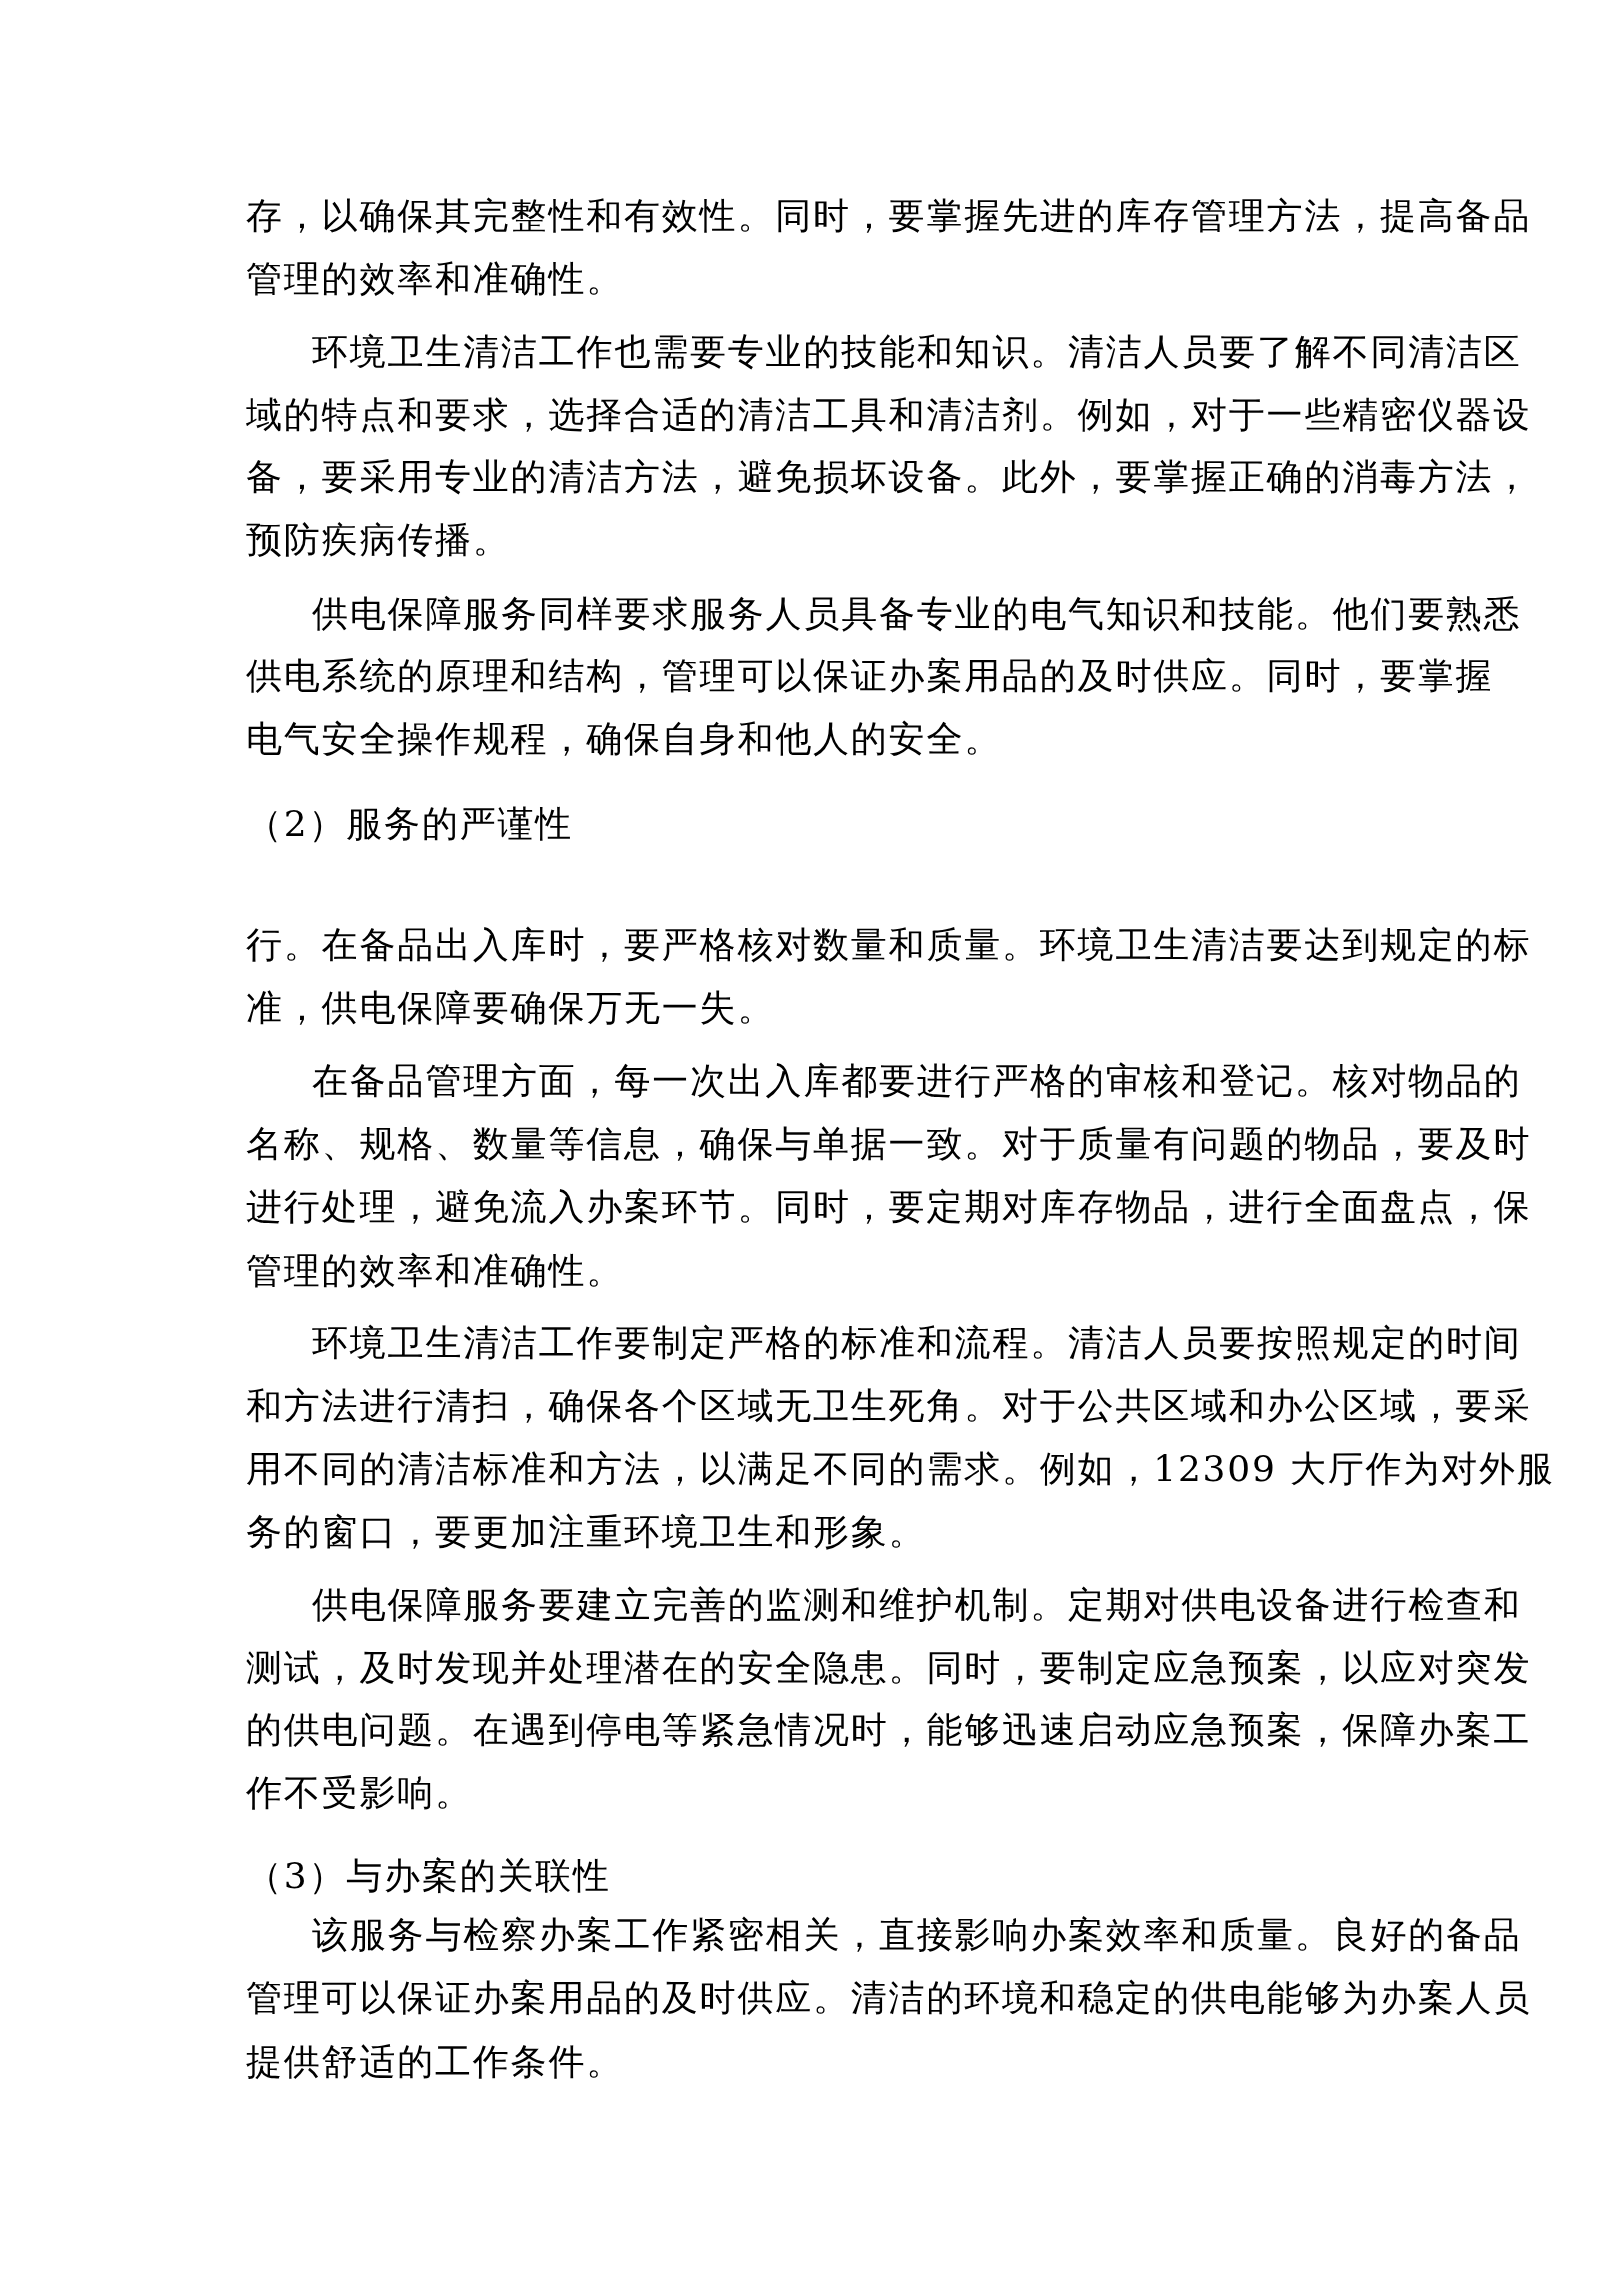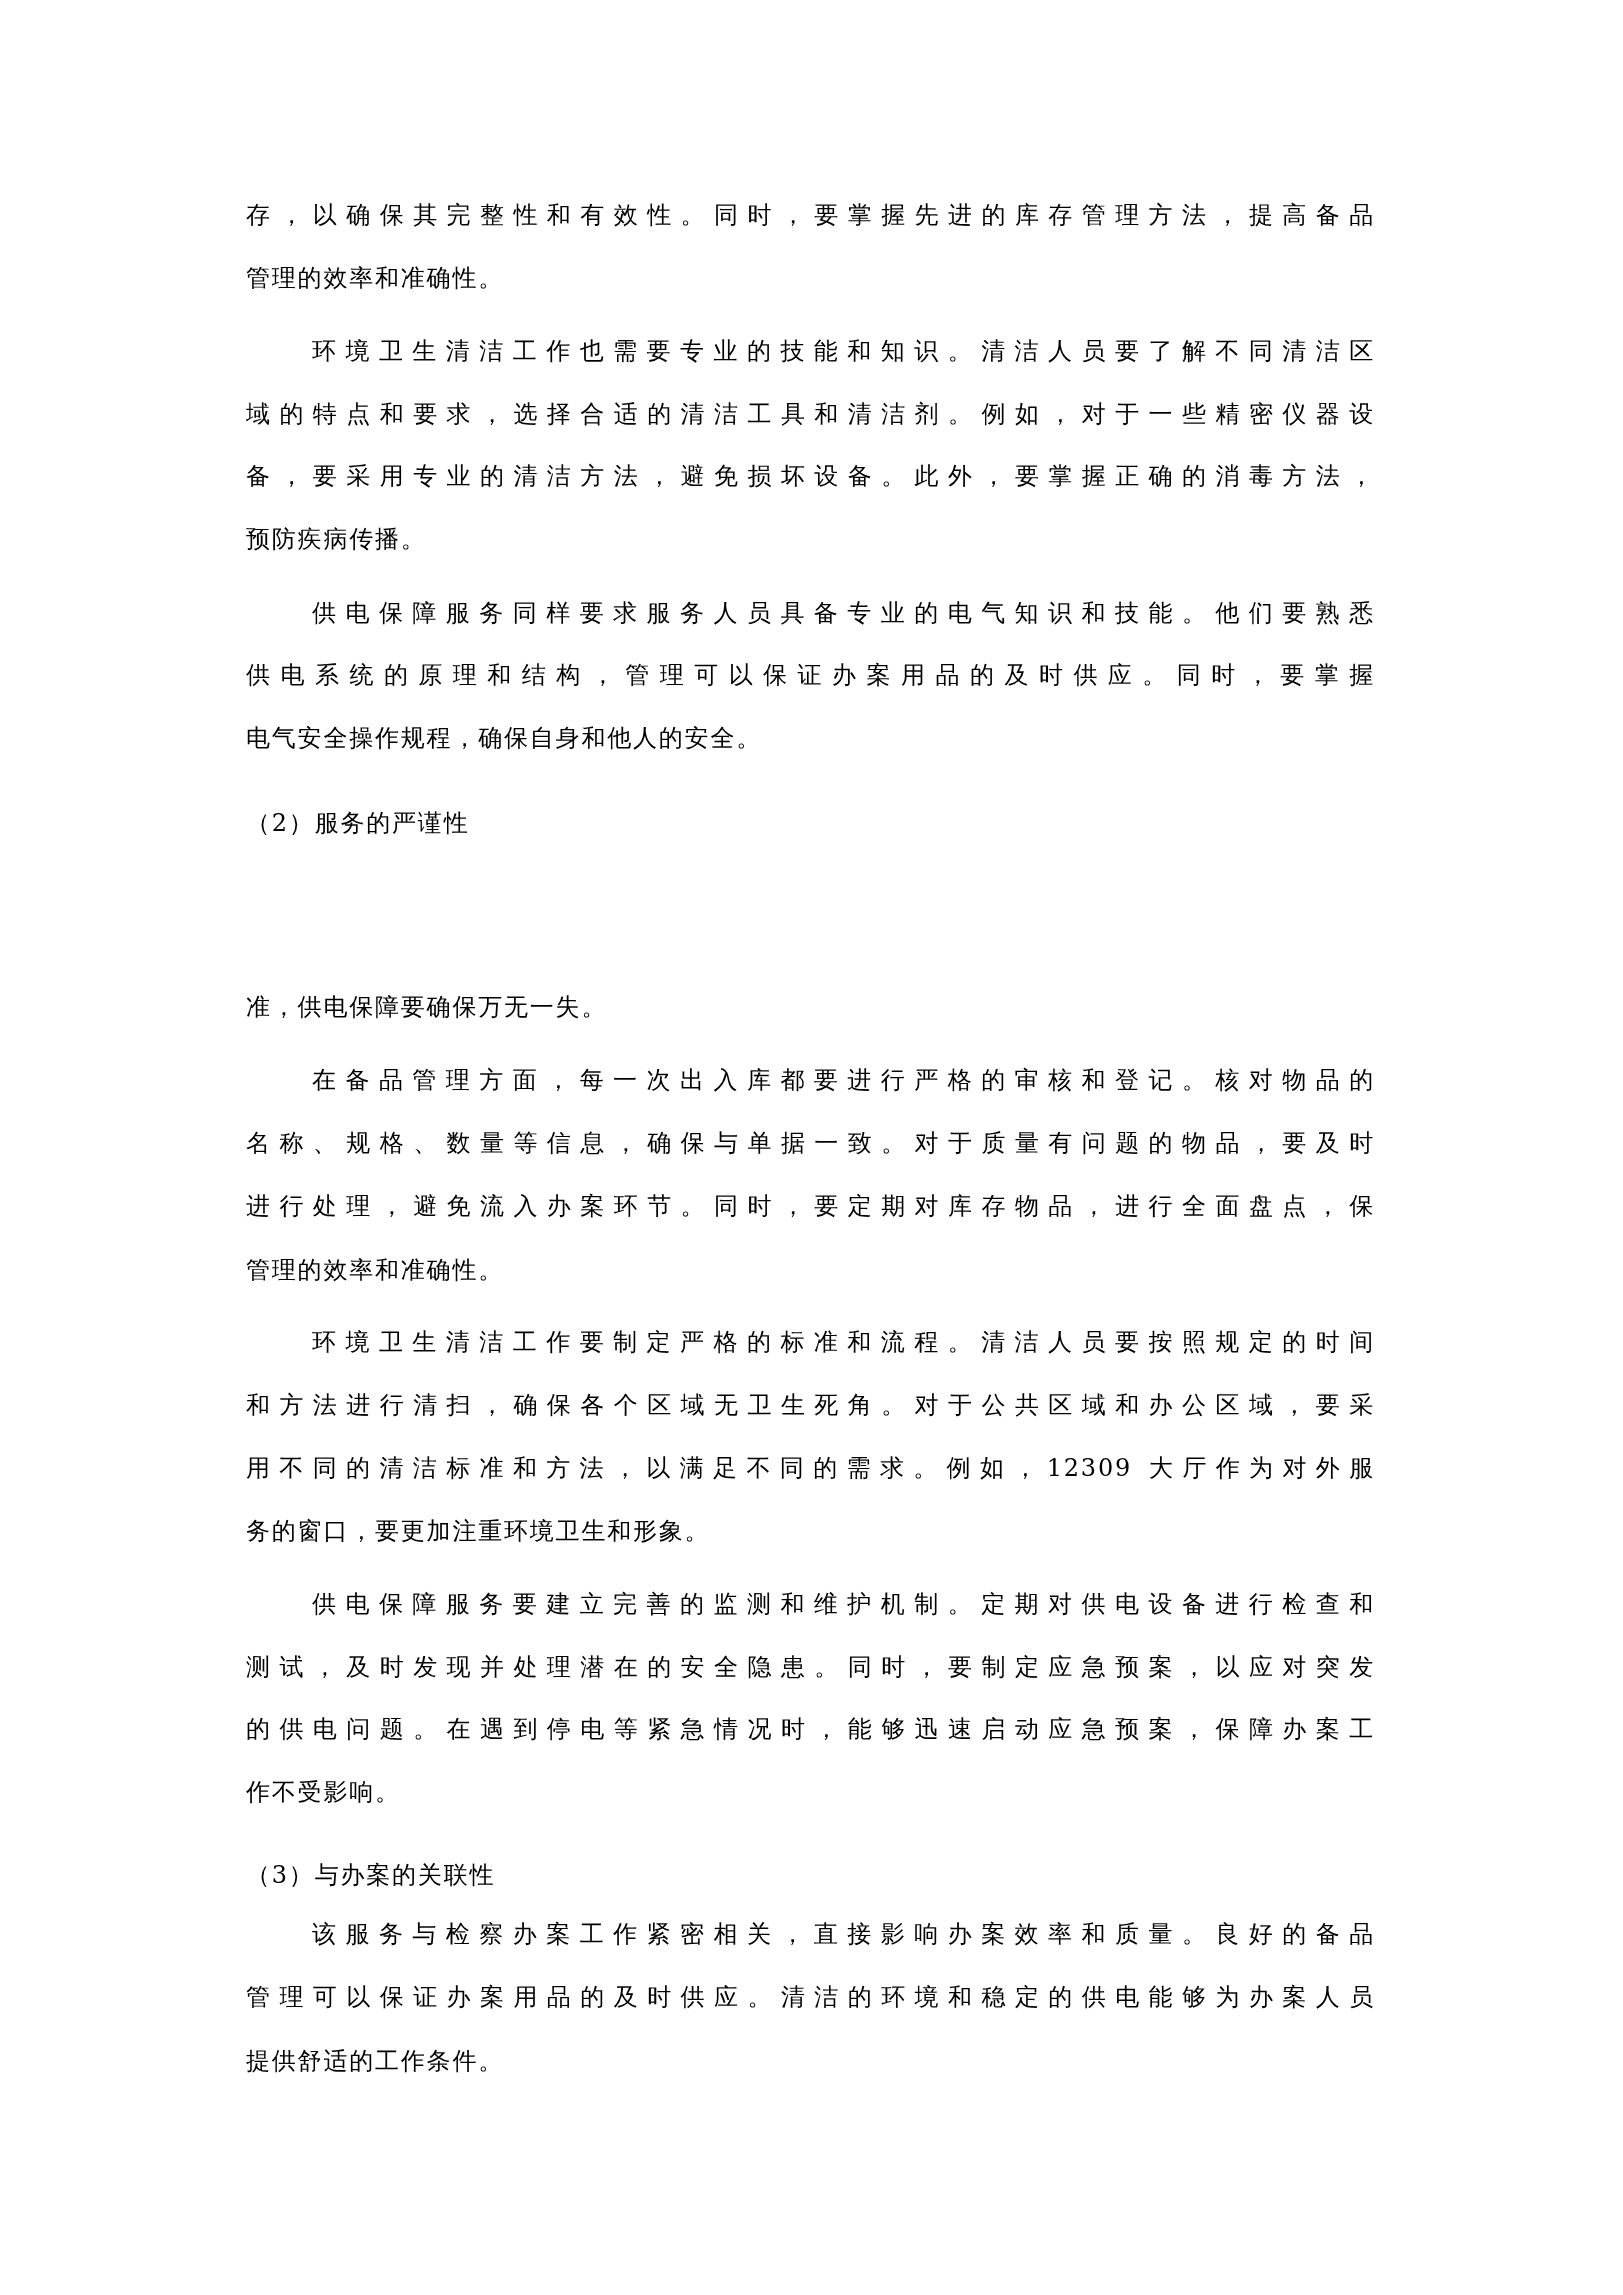--- a/index.html
+++ b/index.html
@@ -20,21 +20,21 @@
       width: 1623px;
       height: 2295px;
       background: #ffffff;
     }
     .line {
       position: absolute;
       left: 246px;
       height: 39px;
       line-height: 39px;
       font-family: "DejaVu Serif", "Liberation Serif", serif;
-      font-size: 24px;
+      font-size: 36px;
       color: #000000;
       white-space: nowrap;
       letter-spacing: 1.8px;
     }
     .line.full {
       width: 1129px;
       text-align: justify;
       text-align-last: justify;
     }
     .line.indent {
@@ -58,20 +58,21 @@
   <div class="line full" style="top:395px">域的特点和要求，选择合适的清洁工具和清洁剂。例如，对于一些精密仪器设</div>
   <div class="line full" style="top:457px">备，要采用专业的清洁方法，避免损坏设备。此外，要掌握正确的消毒方法，</div>
   <div class="line" style="top:520px">预防疾病传播。</div>
 
   <div class="line indent full" style="top:594px">供电保障服务同样要求服务人员具备专业的电气知识和技能。他们要熟悉</div>
   <div class="line full" style="top:656px">供电系统的原理和结构，管理可以保证办案用品的及时供应。同时，要掌握</div>
   <div class="line" style="top:719px">电气安全操作规程，确保自身和他人的安全。</div>
 
   <div class="line heading" style="top:804px">（2）服务的严谨性</div>
 
+  <div class="line full" style="top:925px">行。在备品出入库时，要严格核对数量和质量。环境卫生清洁要达到规定的标</div>
   <div class="line" style="top:988px">准，供电保障要确保万无一失。</div>
 
   <div class="line indent full" style="top:1061px">在备品管理方面，每一次出入库都要进行严格的审核和登记。核对物品的</div>
   <div class="line full" style="top:1124px">名称、规格、数量等信息，确保与单据一致。对于质量有问题的物品，要及时</div>
   <div class="line full" style="top:1187px">进行处理，避免流入办案环节。同时，要定期对库存物品，进行全面盘点，保</div>
   <div class="line" style="top:1251px">管理的效率和准确性。</div>
 
   <div class="line indent full" style="top:1323px">环境卫生清洁工作要制定严格的标准和流程。清洁人员要按照规定的时间</div>
   <div class="line full" style="top:1386px">和方法进行清扫，确保各个区域无卫生死角。对于公共区域和办公区域，要采</div>
   <div class="line full" style="top:1449px">用不同的清洁标准和方法，以满足不同的需求。例如，12309 大厅作为对外服</div>

